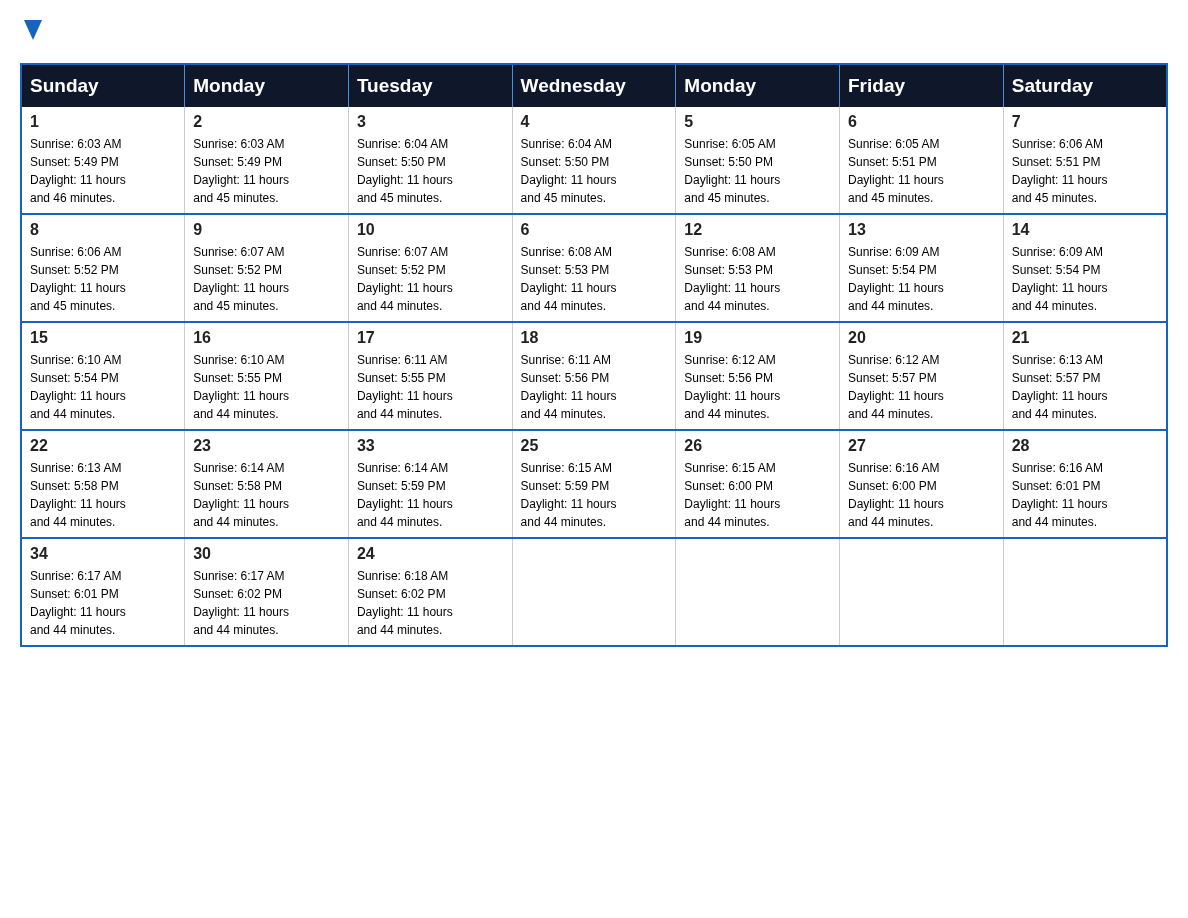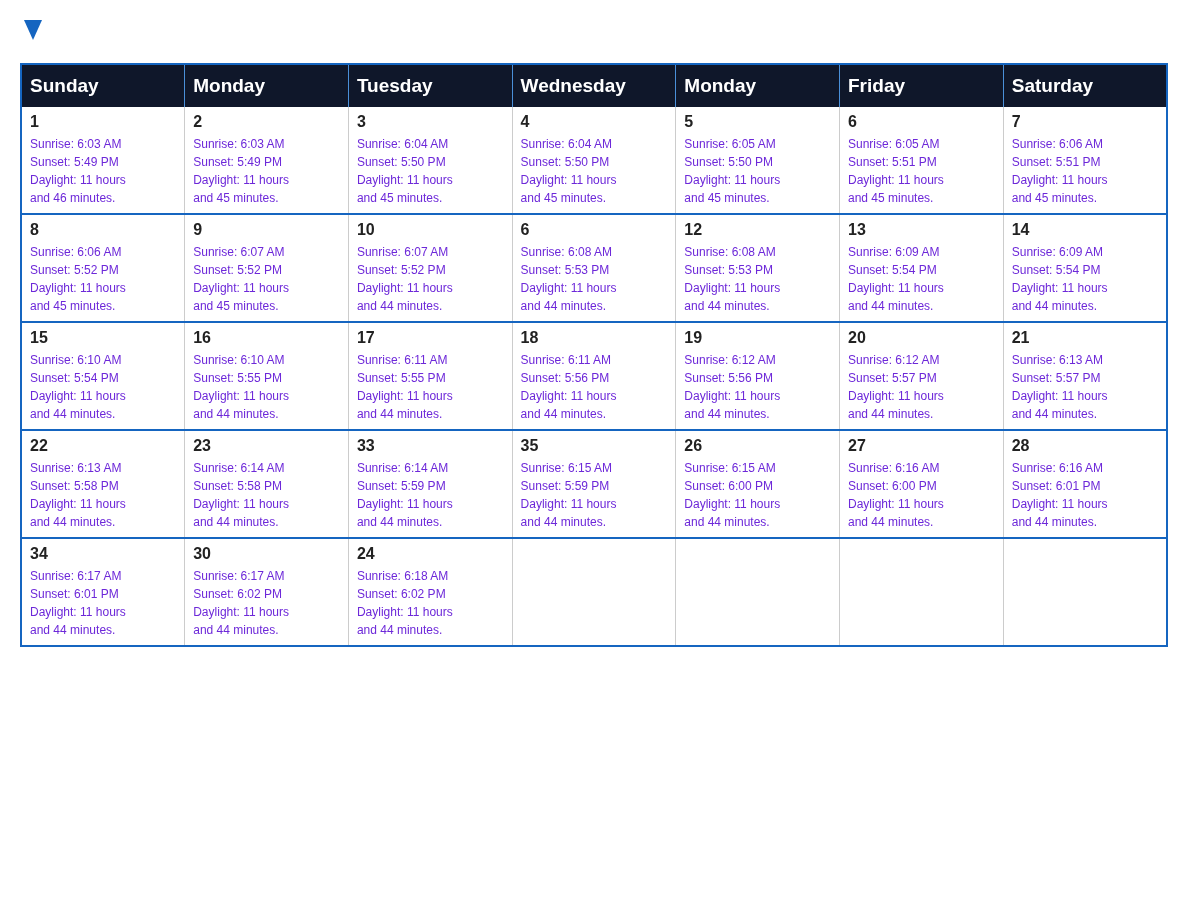--- a/index.html
+++ b/index.html
@@ -64,21 +64,21 @@
     .calendar tr:first-child td { border-top: none; }
     .day-number {
       font-size: 16px;
       font-weight: bold;
       color: #222;
       display: block;
       margin-bottom: 4px;
     }
     .day-info {
       font-size: 12px;
-      color: #6d28d9;
+      color: #000000;
       line-height: 1.5;
     }
     .empty-cell {
       background: #fff;
     }
   </style>
 </head>
 <body>
 
 <div class="header">
@@ -330,21 +330,21 @@
         <td>
         <span class="day-number">33</span>
         <div class="day-info">
           Sunrise: 6:14 AM<br>
           Sunset: 5:59 PM<br>
           Daylight: 11 hours<br>
           and 44 minutes.
         </div>
       </td>
         <td>
-        <span class="day-number">35</span>
+        <span class="day-number">25</span>
         <div class="day-info">
           Sunrise: 6:15 AM<br>
           Sunset: 5:59 PM<br>
           Daylight: 11 hours<br>
           and 44 minutes.
         </div>
       </td>
         <td>
         <span class="day-number">26</span>
         <div class="day-info">

